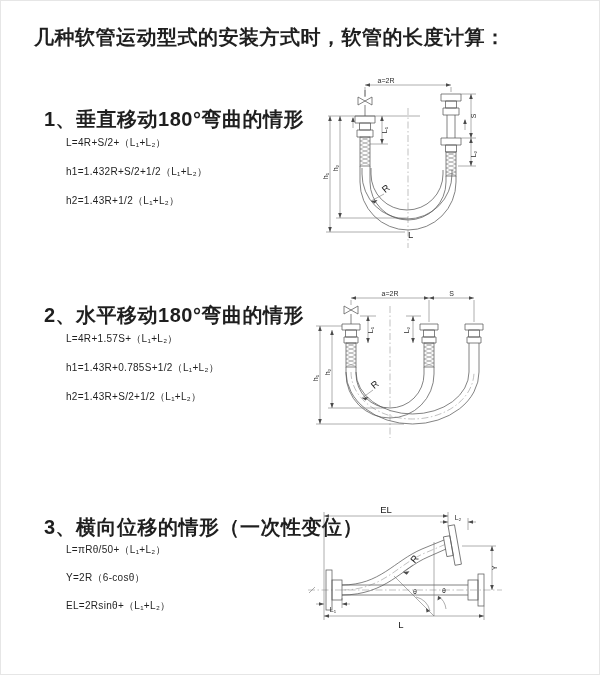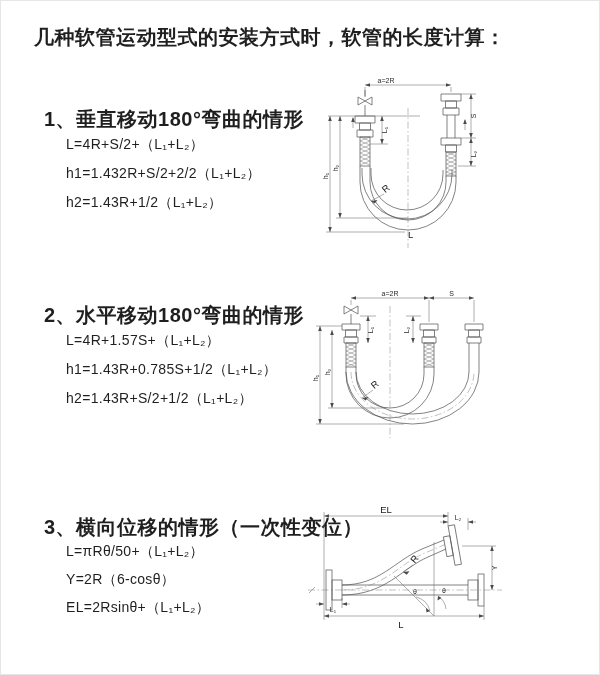--- a/index.html
+++ b/index.html
@@ -1,41 +1,41 @@
 <!DOCTYPE html>
 <html><head>
 <meta charset="utf-8">
 <style>
   html,body{margin:0;padding:0}
   body{width:600px;height:675px;background:#ffffff;position:relative;overflow:hidden;
        font-family:"Liberation Sans","DejaVu Sans",sans-serif;color:#1f1f1f}
   .edge{position:absolute;inset:0;box-shadow:inset 0 0 0 1px #e6e6e6;pointer-events:none}
   .title{position:absolute;left:34px;top:24px;font-size:20px;font-weight:700;letter-spacing:.5px}
   .hd{position:absolute;left:44px;font-size:20px;font-weight:600;letter-spacing:.5px;white-space:nowrap}
-  .fm{position:absolute;left:66px;font-size:14px;letter-spacing:.3px;white-space:nowrap}
+  .fm{position:absolute;left:66px;font-size:10px;letter-spacing:.3px;white-space:nowrap}
   svg{position:absolute}
   .ln{stroke:#5a5a5a;stroke-width:.75;fill:none}
   .tn{stroke:#6a6a6a;stroke-width:.55;fill:none}
   .cl{stroke:#808080;stroke-width:.5;fill:none;stroke-dasharray:7 2.5 1.5 2.5}
   .ht{stroke:#777;stroke-width:.5;fill:none}
   .ah{fill:#4a4a4a;stroke:none}
   .dt{font-size:7px;fill:#2a2a2a}
   .db{font-size:9.5px;fill:#222}
   text{font-family:"Liberation Sans","DejaVu Sans",sans-serif}
 </style>
 </head>
 <body>
 
 <div class="edge"></div>
 
 <div class="title">几种软管运动型式的安装方式时，软管的长度计算：</div>
 
 <div class="hd" style="top:106px">1、垂直移动180°弯曲的情形</div>
 <div class="fm" style="top:136px">L=4R+S/2+（L₁+L₂）</div>
-<div class="fm" style="top:165px">h1=1.432R+S/2+2/2（L₁+L₂）</div>
+<div class="fm" style="top:165px">h1=1.432R+S/2+1/2（L₁+L₂）</div>
 <div class="fm" style="top:194px">h2=1.43R+1/2（L₁+L₂）</div>
 
 <div class="hd" style="top:302px">2、水平移动180°弯曲的情形</div>
 <div class="fm" style="top:332px">L=4R+1.57S+（L₁+L₂）</div>
 <div class="fm" style="top:361px">h1=1.43R+0.785S+1/2（L₁+L₂）</div>
 <div class="fm" style="top:390px">h2=1.43R+S/2+1/2（L₁+L₂）</div>
 
 <div class="hd" style="top:514px">3、横向位移的情形（一次性变位）</div>
 <div class="fm" style="top:543px">L=πRθ/50+（L₁+L₂）</div>
 <div class="fm" style="top:571px">Y=2R（6-cosθ）</div>

